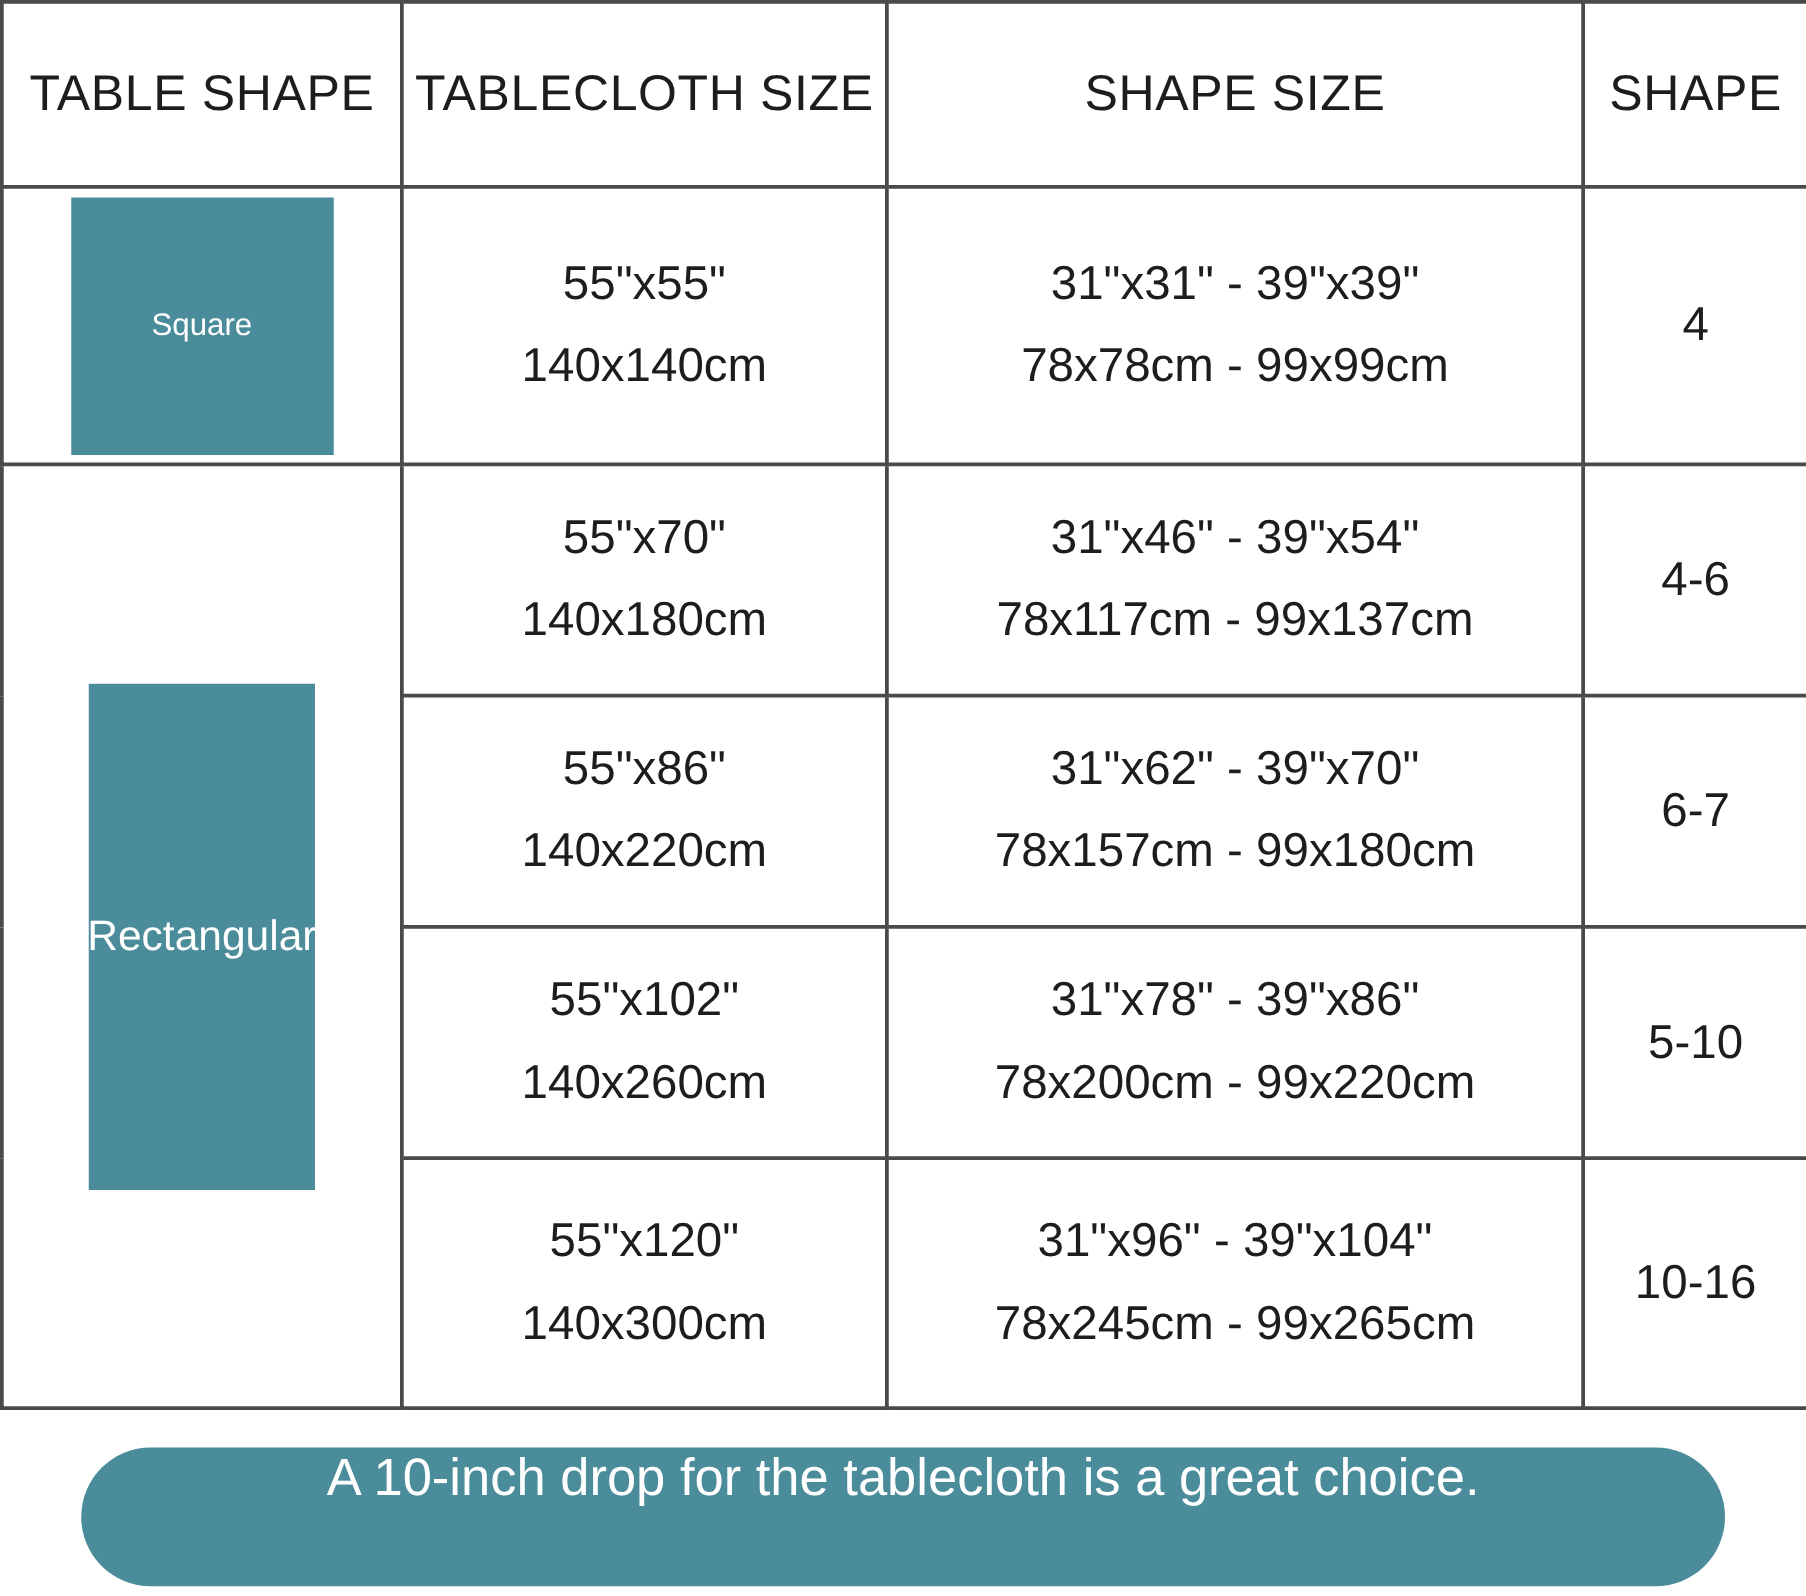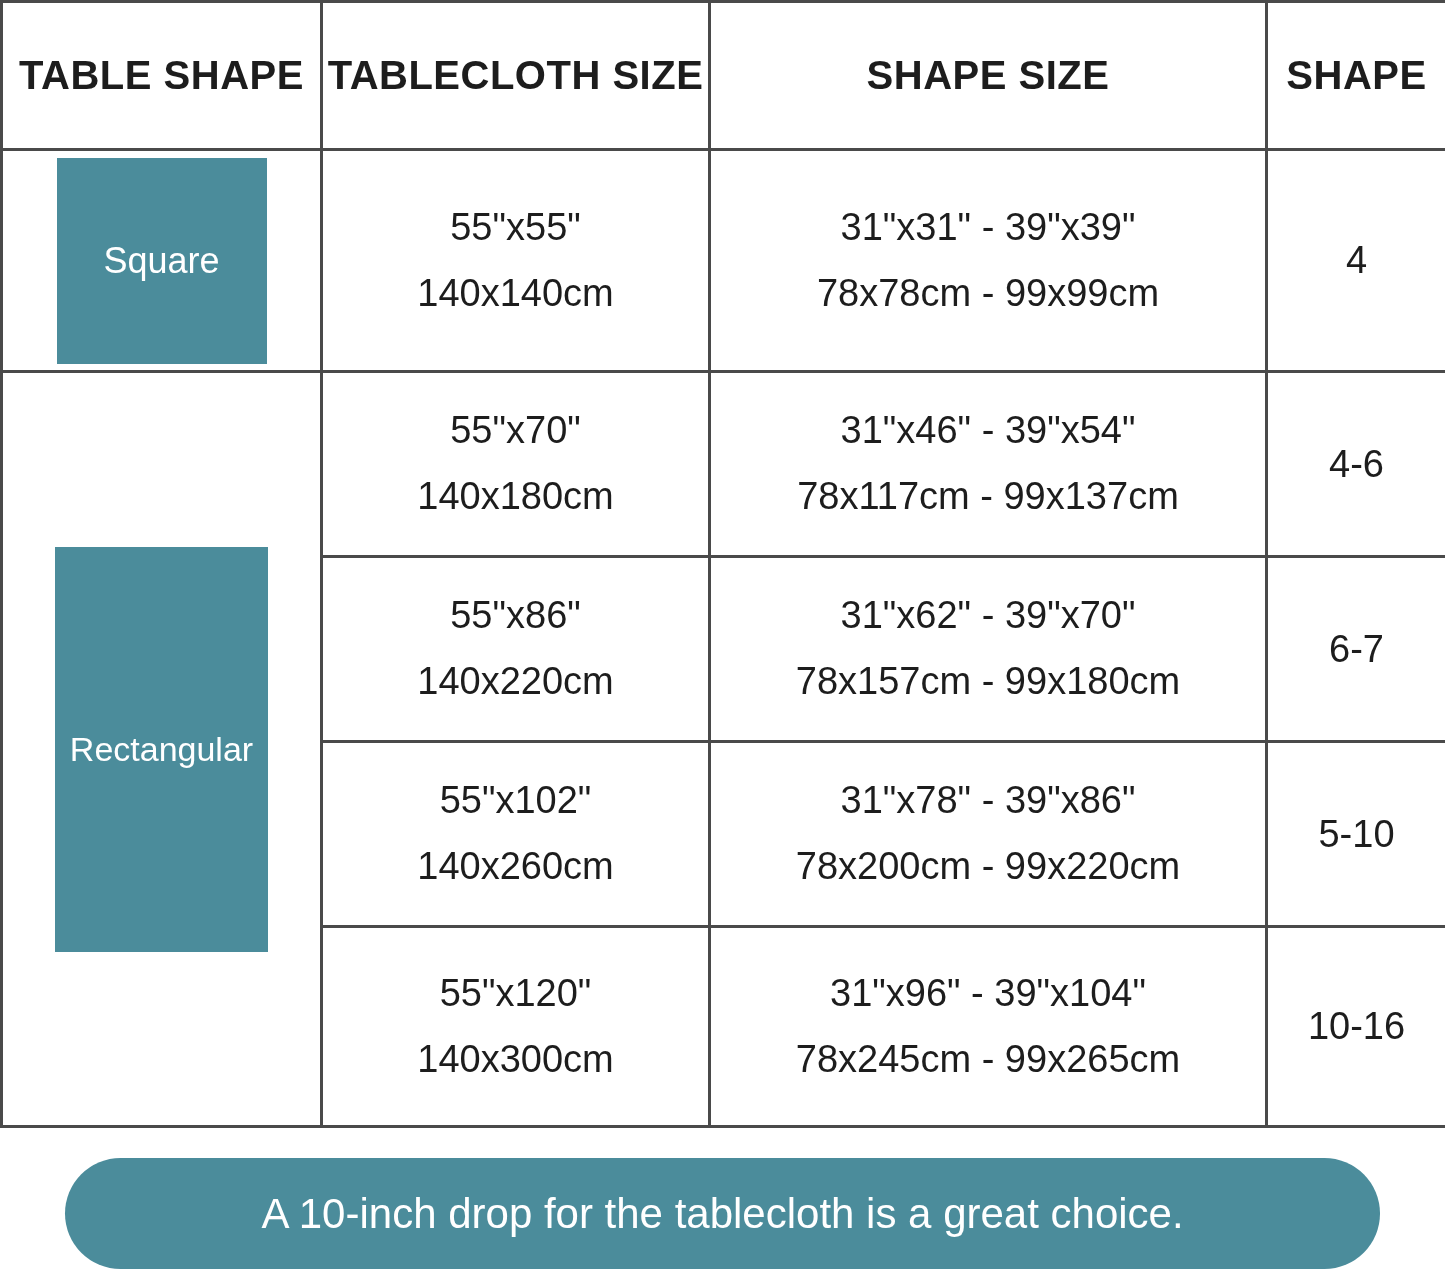--- a/index.html
+++ b/index.html
@@ -24,21 +24,21 @@
   }
   .size-chart th,
   .size-chart td{
     border:3px solid var(--border);
     text-align:center;
     vertical-align:middle;
     padding:0;
   }
   .size-chart th{
     font-size:40px;
-    font-weight:bold;
+    font-weight:normal;
     letter-spacing:0.5px;
     height:148px;
   }
   tr.row-square{height:222px;}
   tr.row-rect{height:185px;}
   tr.row-rect-last{height:200px;}
   .size-cell{font-size:38px;}
   .size-cell .line1{margin-bottom:26px;line-height:1.05;}
   .size-cell .line2{line-height:1.05;}
   .seats-cell{font-size:38px;}
@@ -46,35 +46,35 @@
     background:var(--teal);
     color:var(--white);
     display:flex;
     align-items:center;
     justify-content:center;
     margin:0 auto;
   }
   .swatch.square{
     width:210px;
     height:206px;
-    font-size:36px;
+    font-size:25px;
   }
   .swatch.rect{
-    width:213px;
+    width:181px;
     height:405px;
     font-size:34px;
   }
   .banner{
     width:1315px;
     height:111px;
     margin:30px auto 0 auto;
     background:var(--teal);
     border-radius:56px;
     display:flex;
-    align-items:center;
+    align-items:flex-start;
     justify-content:center;
     color:var(--white);
     font-size:42px;
   }
 </style>
 </head>
 <body>
 
 <div>
 

